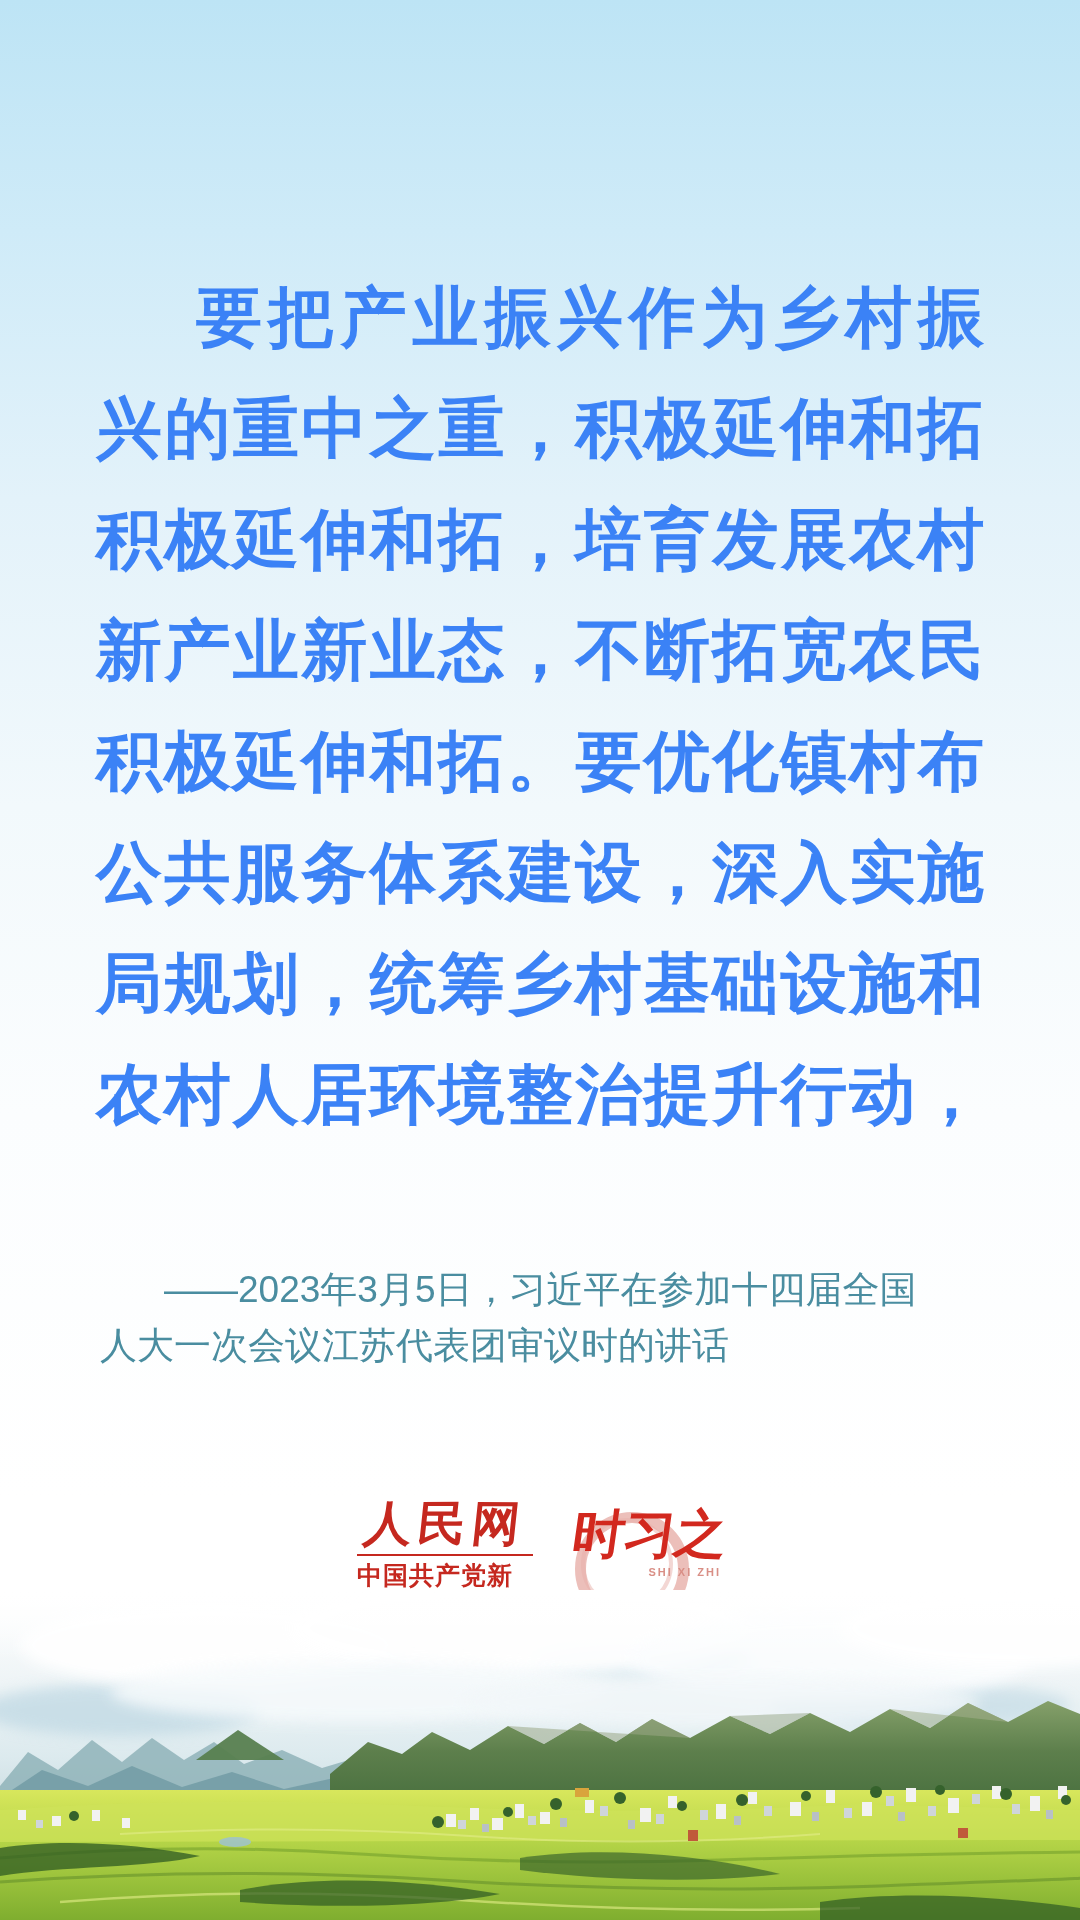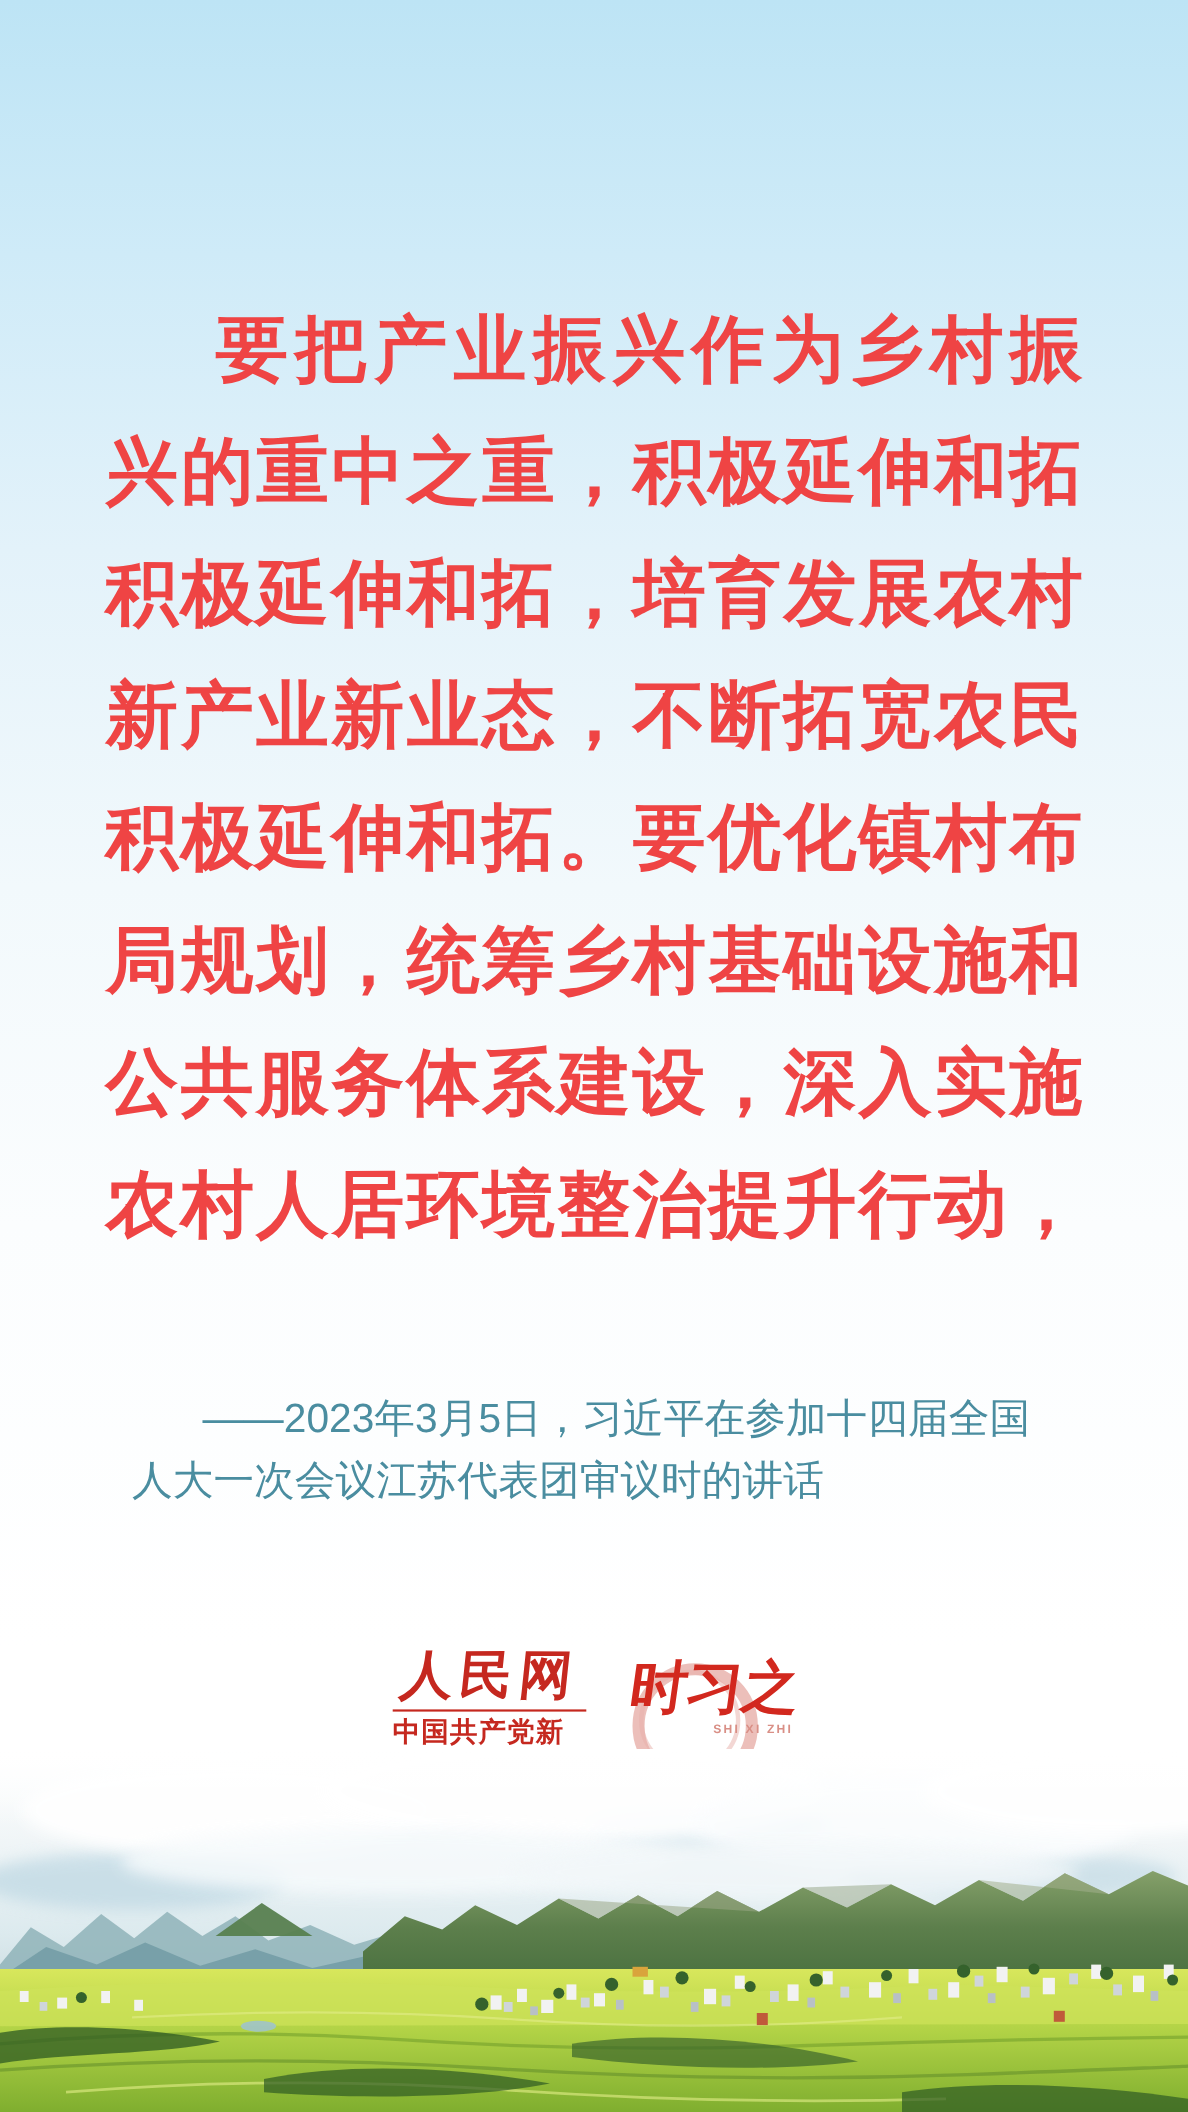--- a/index.html
+++ b/index.html
@@ -4,32 +4,32 @@
 <style>
   html,body{margin:0;padding:0;}
   body{
     width:1080px;height:1920px;position:relative;overflow:hidden;
     font-family:"Liberation Sans",sans-serif;
     background:linear-gradient(180deg,#bde4f5 0%,#cfebf8 12%,#e3f2fa 26%,#f2f9fc 42%,#fbfdfe 58%,#ffffff 78%,#ffffff 100%);
   }
   
   .quote{
     position:absolute;left:96px;top:262px;width:888px;
-    color:#ef4444;font-weight:700;font-size:66px;
+    color:#3b82f6;font-weight:700;font-size:66px;
   }
   .quote-line{
     height:111px;line-height:111px;
     text-align:justify;text-align-last:justify;text-justify:inter-character;
     letter-spacing:0;
   }
   .quote-line:first-child{text-indent:100px;}
   
   .attribution{
     position:absolute;left:100px;top:1262px;width:880px;
-    color:#4a8da0;font-size:37px;font-weight:400;line-height:56px;margin-left:20px;
+    color:#4a8da0;font-size:37px;font-weight:400;line-height:56px;
   }
   .attribution .line1{text-indent:64px;}
   
   .logos{
     position:absolute;left:0;top:1498px;width:1080px;
     display:flex;justify-content:center;align-items:flex-start;gap:40px;
   }
   .logo-people{width:176px;display:flex;flex-direction:column;align-items:center;}
   .logo-people .script{
     font-size:48px;font-weight:700;color:#c5281f;line-height:52px;
@@ -61,22 +61,22 @@
 </style>
 </head>
 <body>
 
 <div class="quote">
   <div class="quote-line">要把产业振兴作为乡村振</div>
   <div class="quote-line">兴的重中之重，积极延伸和拓</div>
   <div class="quote-line">积极延伸和拓，培育发展农村</div>
   <div class="quote-line">新产业新业态，不断拓宽农民</div>
   <div class="quote-line">积极延伸和拓。要优化镇村布</div>
+  <div class="quote-line">公共服务体系建设，深入实施</div>
   <div class="quote-line">局规划，统筹乡村基础设施和</div>
-  <div class="quote-line">公共服务体系建设，深入实施</div>
   <div class="quote-line">农村人居环境整治提升行动，</div>
 </div>
 
 <div class="attribution">
   <div class="line1">——2023年3月5日，习近平在参加十四届全国</div>
   <div class="line2">人大一次会议江苏代表团审议时的讲话</div>
 </div>
 
 <div class="logos">
   <div class="logo-people">

